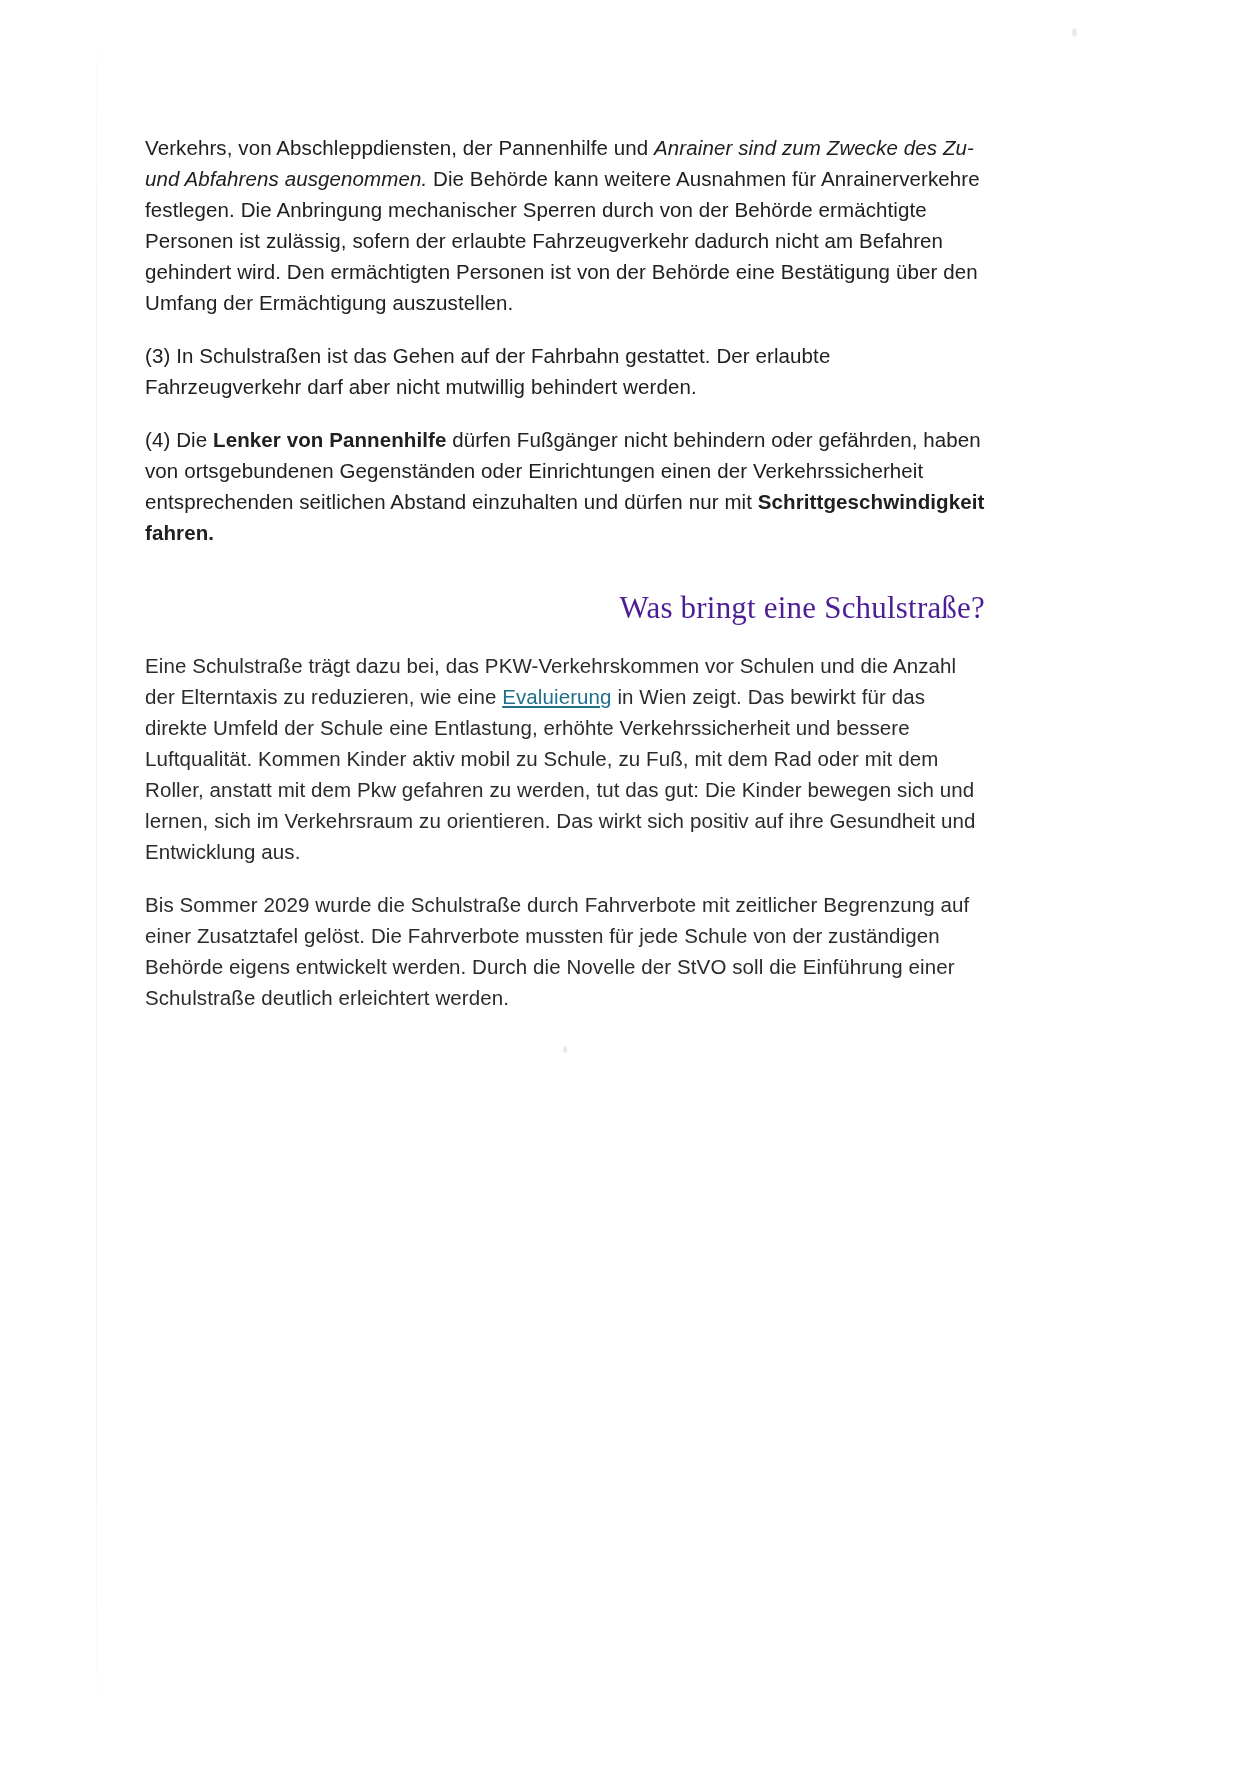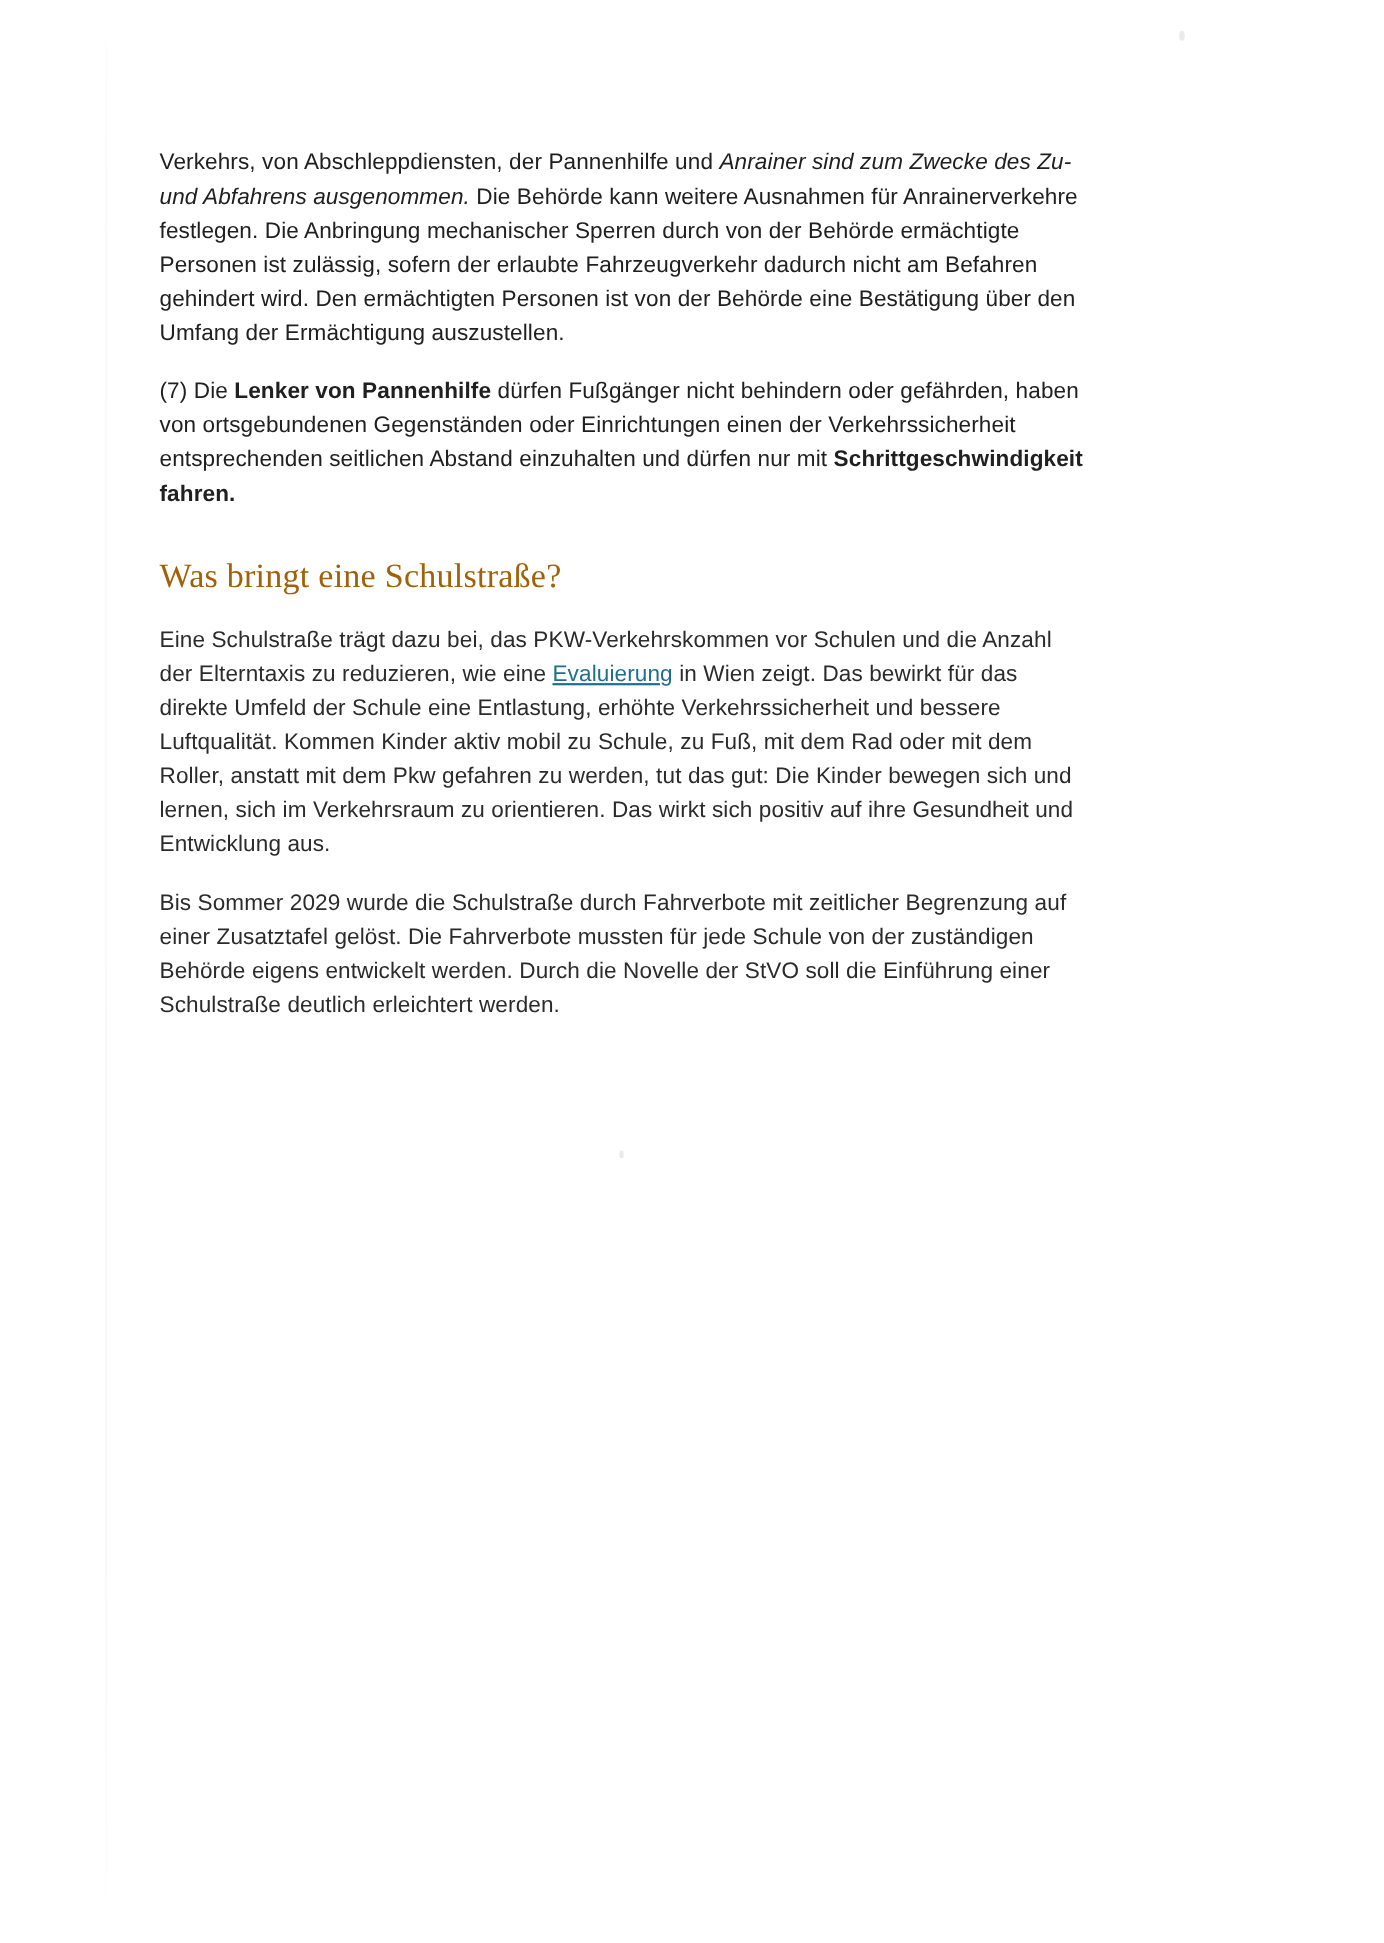--- a/index.html
+++ b/index.html
@@ -48,23 +48,23 @@
     text-align: left;
     letter-spacing: 0.1px;
     color: #202020;
   }
   .it { font-style: italic; }
   .bd { font-weight: bold; }
   h2.section-title {
     font-family: "Liberation Serif", serif;
     font-size: 31px;
     font-weight: normal;
-    text-align: left;
+    text-align: right;
     margin: 42px 0 24px 0;
-    color: #a16207;
+    color: #4c1d95;
     letter-spacing: 0.2px;
   }
   .link {
     color: #1f6f8b;
     text-decoration: underline;
     text-underline-offset: 2px;
   }
   .para-soft { color: #2b2b2b; }
 </style>
 </head>
@@ -74,23 +74,26 @@
   <div class="scan-edge-left"></div>
   <div class="scan-speck" style="left:1072px; top:28px; width:5px; height:9px;"></div>
   <div class="scan-speck" style="left:563px; top:1046px; width:4px; height:7px;"></div>
 
   <div class="content">
 
     <p>
       <span>Verkehrs, von Abschleppdiensten, der Pannenhilfe und </span><span class="it">Anrainer sind zum Zwecke des Zu- und Abfahrens ausgenommen.</span><span> Die Behörde kann weitere Ausnahmen für Anrainerverkehre festlegen. Die Anbringung mechanischer Sperren durch von der Behörde ermächtigte Personen ist zulässig, sofern der erlaubte Fahrzeugverkehr dadurch nicht am Befahren gehindert wird. Den ermächtigten Personen ist von der Behörde eine Bestätigung über den Umfang der Ermächtigung auszustellen.</span>
     </p>
 
+    <p>
+      <span>(3) In Schulstraßen ist das Gehen auf der Fahrbahn gestattet. Der erlaubte Fahrzeugverkehr darf aber nicht mutwillig behindert werden.</span>
+    </p>
 
     <p>
-      <span>(7) Die </span><span class="bd">Lenker von Pannenhilfe</span><span> dürfen Fußgänger nicht behindern oder gefährden, haben von ortsgebundenen Gegenständen oder Einrichtungen einen der Verkehrssicherheit entsprechenden seitlichen Abstand einzuhalten und dürfen nur mit </span><span class="bd">Schrittgeschwindigkeit fahren.</span>
+      <span>(4) Die </span><span class="bd">Lenker von Pannenhilfe</span><span> dürfen Fußgänger nicht behindern oder gefährden, haben von ortsgebundenen Gegenständen oder Einrichtungen einen der Verkehrssicherheit entsprechenden seitlichen Abstand einzuhalten und dürfen nur mit </span><span class="bd">Schrittgeschwindigkeit fahren.</span>
     </p>
 
 
     <h2 class="section-title">Was bringt eine Schulstraße?</h2>
 
     <p class="para-soft">
       <span>Eine Schulstraße trägt dazu bei, das PKW-Verkehrskommen vor Schulen und die Anzahl der Elterntaxis zu reduzieren, wie eine </span><a class="link" href="#">Evaluierung</a><span> in Wien zeigt. Das bewirkt für das direkte Umfeld der Schule eine Entlastung, erhöhte Verkehrssicherheit und bessere Luftqualität. Kommen Kinder aktiv mobil zu Schule, zu Fuß, mit dem Rad oder mit dem Roller, anstatt mit dem Pkw gefahren zu werden, tut das gut: Die Kinder bewegen sich und lernen, sich im Verkehrsraum zu orientieren. Das wirkt sich positiv auf ihre Gesundheit und Entwicklung aus.</span>
     </p>
 
     <p class="para-soft">

